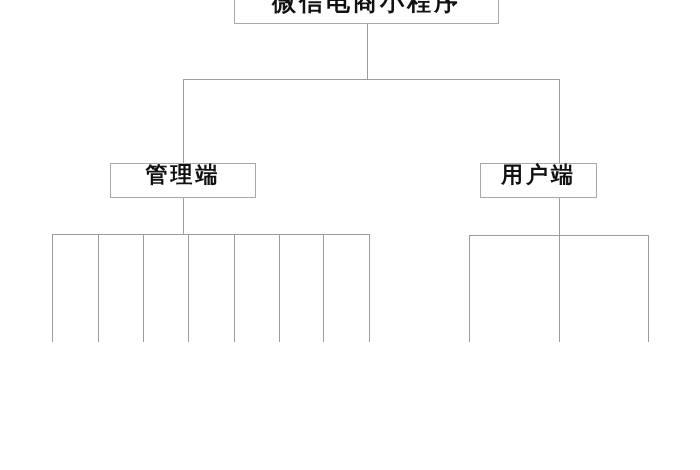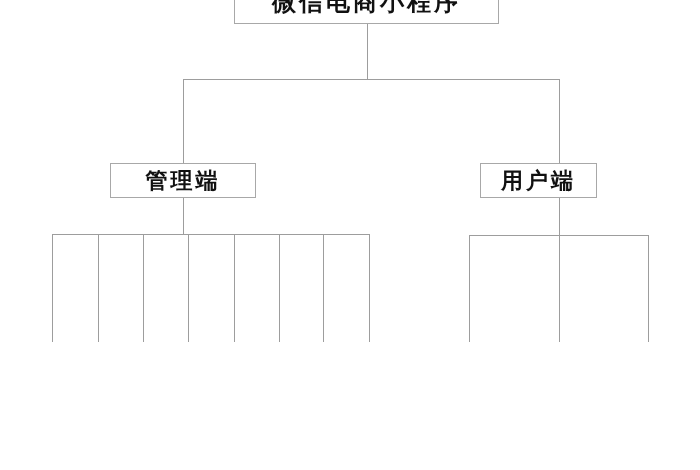--- a/index.html
+++ b/index.html
@@ -2,21 +2,21 @@
 <html><head>
 <meta charset="utf-8">
 <style>
   html,body{margin:0;padding:0;background:#ffffff;}
   .stage{
     position:relative;width:700px;height:342px;overflow:hidden;background:#ffffff;
     font-family:"Liberation Sans","DejaVu Sans",sans-serif;color:#111111;
   }
   .box{
     position:absolute;background:#ffffff;border:1px solid #a8a8a8;
-    display:flex;align-items:center;justify-content:center;box-sizing:border-box;
+    display:flex;align-items:flex-start;justify-content:center;box-sizing:border-box;
   }
   .root-box{
     left:234px;top:-34px;width:265px;height:58px;
     align-items:flex-end;padding-bottom:9px;
   }
   .root-label{
     font-size:24px;font-weight:bold;letter-spacing:3px;line-height:1;white-space:nowrap;
   }
   .branch-label{
     font-size:22px;font-weight:bold;letter-spacing:3px;line-height:1;white-space:nowrap;

